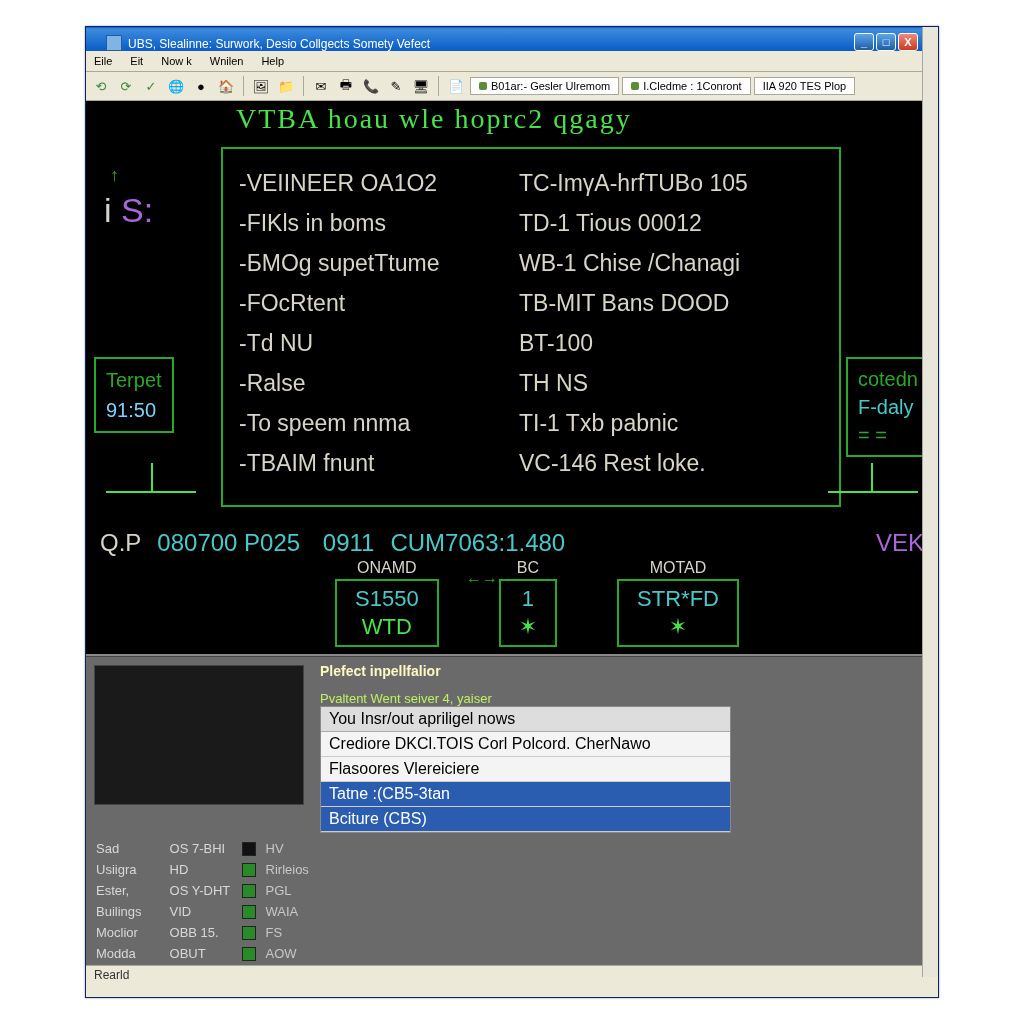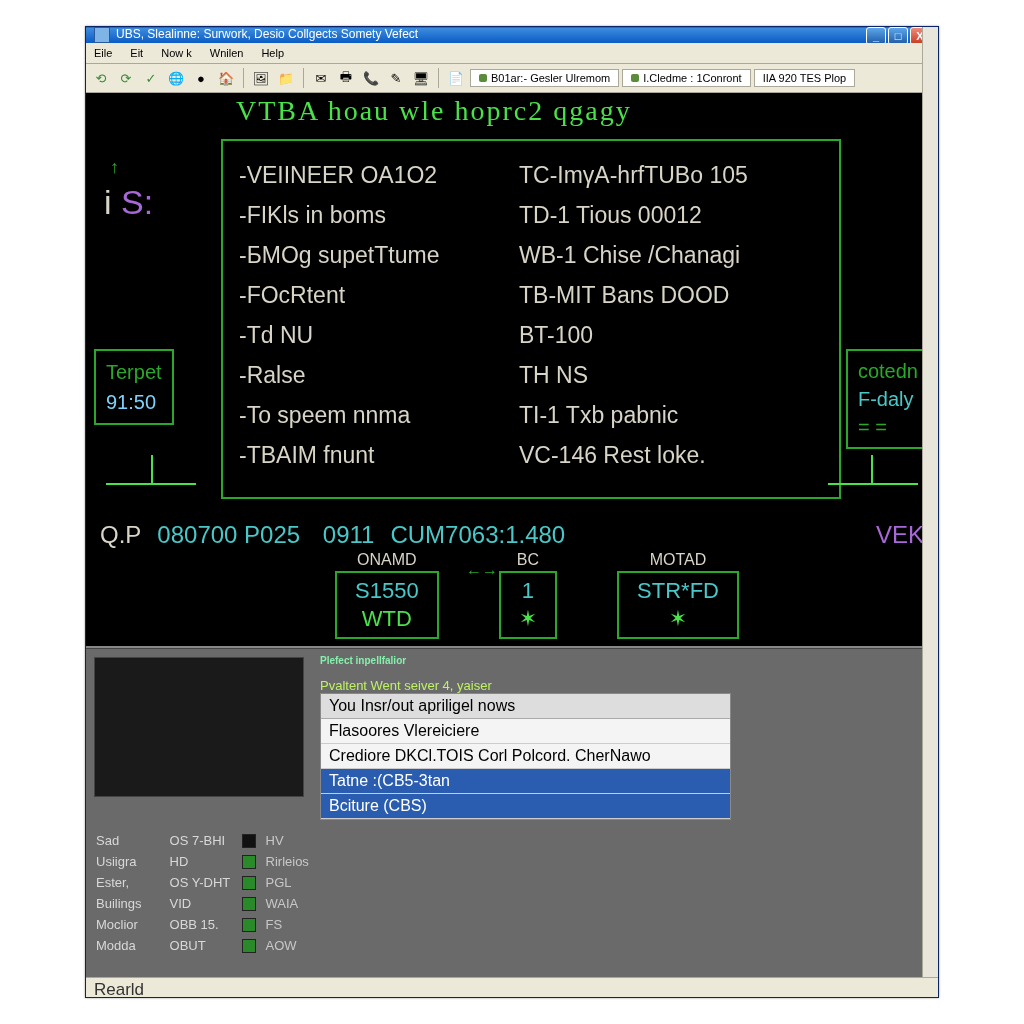--- a/index.html
+++ b/index.html
@@ -1,18 +1,18 @@
 <!DOCTYPE html>
 <html><head>
 <meta charset="utf-8">
 <style>
 *{box-sizing:border-box;margin:0;padding:0;font-family:Tahoma,Arial,sans-serif}
 body{background:#fff;width:1024px;height:1024px;overflow:hidden}
 .window{position:absolute;left:85px;top:26px;width:854px;height:972px;background:#ece9d8;border:1px solid #0a246a;display:flex;flex-direction:column;box-shadow:0 0 2px rgba(0,0,0,.4)}
-.titlebar{height:16px;background:linear-gradient(180deg,#0a5bc4 0%,#3c8cde 8%,#0a5bc4 100%);display:flex;align-items:flex-start;padding:0 8px;color:#fff;font-size:12px}
+.titlebar{height:24px;background:linear-gradient(180deg,#0a5bc4 0%,#3c8cde 8%,#0a5bc4 100%);display:flex;align-items:flex-end;padding:0 20px;color:#fff;font-size:12px}
 .titlebar .app-icon{width:16px;height:16px;background:#7fb5e6;border:1px solid #2a5a9a;margin-right:6px}
 .titlebar .title{flex:1}
 .win-btns{display:flex;gap:2px}
 .win-btn{width:20px;height:18px;border:1px solid #fff;border-radius:3px;display:flex;align-items:center;justify-content:center;font-size:11px;font-weight:bold;color:#fff}
 .win-btn.min{background:linear-gradient(#5da6e8,#1e5ba8)}
 .win-btn.max{background:linear-gradient(#5da6e8,#1e5ba8)}
 .win-btn.close{background:linear-gradient(#f08a7a,#c83a22)}
 .menubar{background:#ece9d8;border-bottom:1px solid #aca899;padding:2px 0;display:flex;gap:2px}
 .menuitem{font-size:11px;padding:2px 8px;cursor:default}
 .toolbar{background:#ece9d8;border-bottom:1px solid #aca899;padding:3px 4px;display:flex;align-items:center;gap:3px;flex-wrap:wrap}
@@ -43,34 +43,34 @@
 .cards{position:absolute;top:458px;left:130px;right:80px;display:flex;gap:60px;justify-content:center}
 .card{border:2px solid #2aa82a;padding:4px 18px;text-align:center;font-size:22px;line-height:28px;color:#4ae24a}
 .card .top{color:#48c8c8}
 .card-label{text-align:center;font-size:16px;color:#d8d4c6;margin-bottom:2px}
 .card-wrap{display:flex;flex-direction:column;align-items:center}
 .bc-arrow{position:absolute;top:468px;left:380px;color:#2aa82a;font-size:16px}
 .bottom{flex:1;background:#6a6a6a;display:flex;flex-direction:column;color:#ddd;font-size:12px;border-top:1px solid #444}
 .bottom-upper{display:flex;height:180px}
 .thumb{width:210px;height:140px;margin:8px;background:#1a1a1a;border:1px solid #444}
 .info{flex:1;padding:6px 8px;position:relative}
-.info-title{font-size:10px;color:#86efac;font-weight:bold}
+.info-title{font-size:14px;color:#fef9c3;font-weight:bold}
 .info-sub{font-size:13px;color:#bef264;margin-top:12px}
 .listbox{background:#e8e8e8;border:1px solid #888;width:411px;font-size:16px;color:#000}
 .listbox .hdr{background:#ddd;border-bottom:1px solid #aaa;padding:3px 8px}
 .listbox .row{padding:3px 8px;border-bottom:1px solid #ccc;background:#f4f4f4}
 .listbox .row.sel{background:#2a5db0;color:#fff}
 .bottom-lower{flex:1;display:flex;padding:4px 10px;gap:28px;font-size:13px}
 .col{display:flex;flex-direction:column;gap:6px;color:#d8d8d8}
 .kv{display:flex;align-items:center;gap:10px}
 .kv .ind{width:14px;height:14px;border:1px solid #222;background:#2a8a2a;display:inline-block}
 .kv .ind.off{background:#111}
 .kv .k{width:62px}
 .kv .v{color:#c8c8c8}
-.statusbar{height:20px;background:#ece9d8;border-top:1px solid #aca899;font-size:17px;padding:2px 8px;color:#333}
+.statusbar{height:32px;background:#ece9d8;border-top:1px solid #aca899;font-size:12px;padding:2px 8px;color:#333}
 .scrollbar{position:absolute;right:0;top:0;bottom:20px;width:16px;background:#e8e6da;border-left:1px solid #aca899}
 </style>
 </head>
 <body>
 
 <div class="window">
   <div class="titlebar">
     <div class="app-icon"></div>
     <div class="title">UBS, Slealinne: Surwork, Desio Collgects Somety Vefect</div>
     <div class="win-btns">
@@ -184,22 +184,22 @@
   </div>
 
   <div class="bottom">
     <div class="bottom-upper">
       <div class="thumb"></div>
       <div class="info">
         <div class="info-title">Plefect inpellfalior</div>
         <div class="info-sub">Pvaltent Went seiver 4, yaiser</div>
         <div class="listbox">
           <div class="hdr">You Insr/out apriligel nows</div>
+          <div class="row">Crediore DKCl.TOIS Corl Polcord. CherNawo</div>
           <div class="row">Flasoores Vlereiciere</div>
-          <div class="row">Crediore DKCl.TOIS Corl Polcord. CherNawo</div>
           <div class="row sel">Tatne :(CB5-3tan</div>
           <div class="row sel">Bciture (CBS)</div>
         </div>
       </div>
     </div>
     <div class="bottom-lower">
       <div class="col">
         <div>Sad</div>
         <div>Usiigra</div>
         <div>Ester,</div>

